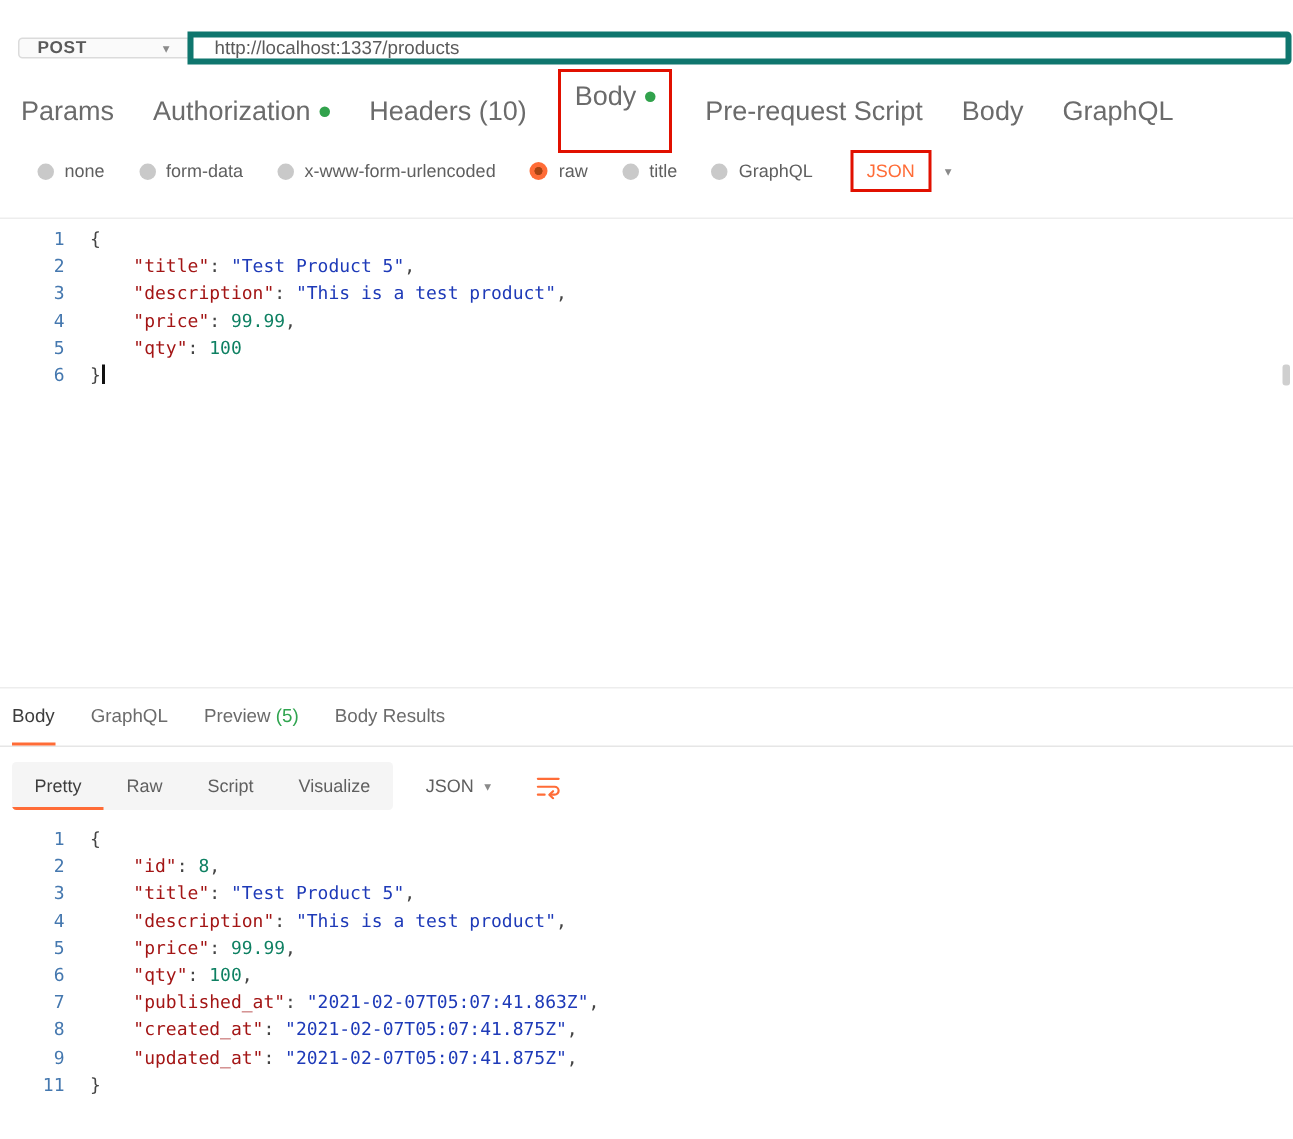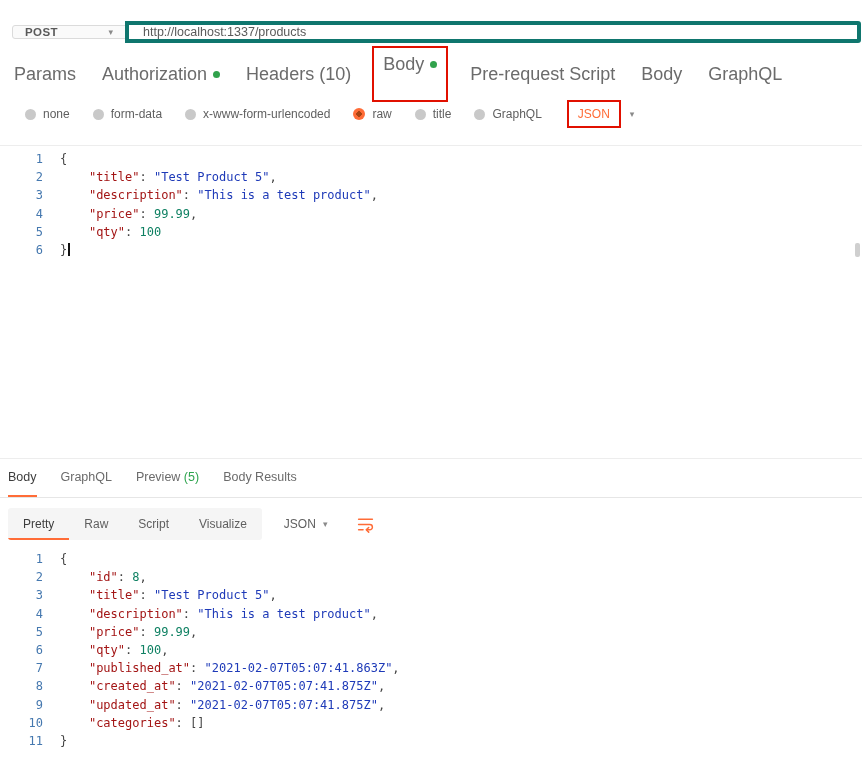--- a/index.html
+++ b/index.html
@@ -171,16 +171,15 @@
   <div id="response-editor-lines">
       <div class="code-line"><span class="line-num">1</span><span class="line-code"><span class="tok-p">{</span></span></div>
       <div class="code-line"><span class="line-num">2</span><span class="line-code"><span class="tok-w">    </span><span class="tok-k">"id"</span><span class="tok-p">: </span><span class="tok-n">8</span><span class="tok-p">,</span></span></div>
       <div class="code-line"><span class="line-num">3</span><span class="line-code"><span class="tok-w">    </span><span class="tok-k">"title"</span><span class="tok-p">: </span><span class="tok-s">"Test Product 5"</span><span class="tok-p">,</span></span></div>
       <div class="code-line"><span class="line-num">4</span><span class="line-code"><span class="tok-w">    </span><span class="tok-k">"description"</span><span class="tok-p">: </span><span class="tok-s">"This is a test product"</span><span class="tok-p">,</span></span></div>
       <div class="code-line"><span class="line-num">5</span><span class="line-code"><span class="tok-w">    </span><span class="tok-k">"price"</span><span class="tok-p">: </span><span class="tok-n">99.99</span><span class="tok-p">,</span></span></div>
       <div class="code-line"><span class="line-num">6</span><span class="line-code"><span class="tok-w">    </span><span class="tok-k">"qty"</span><span class="tok-p">: </span><span class="tok-n">100</span><span class="tok-p">,</span></span></div>
       <div class="code-line"><span class="line-num">7</span><span class="line-code"><span class="tok-w">    </span><span class="tok-k">"published_at"</span><span class="tok-p">: </span><span class="tok-s">"2021-02-07T05:07:41.863Z"</span><span class="tok-p">,</span></span></div>
       <div class="code-line"><span class="line-num">8</span><span class="line-code"><span class="tok-w">    </span><span class="tok-k">"created_at"</span><span class="tok-p">: </span><span class="tok-s">"2021-02-07T05:07:41.875Z"</span><span class="tok-p">,</span></span></div>
       <div class="code-line"><span class="line-num">9</span><span class="line-code"><span class="tok-w">    </span><span class="tok-k">"updated_at"</span><span class="tok-p">: </span><span class="tok-s">"2021-02-07T05:07:41.875Z"</span><span class="tok-p">,</span></span></div>
-      <div class="code-line"><span class="line-num">10</span><span class="line-code"><span class="tok-w">    </span><span class="tok-k">"categories"</span><span class="tok-p">: </span><span class="tok-p">[]</span></span></div>
       <div class="code-line"><span class="line-num">11</span><span class="line-code"><span class="tok-p">}</span></span></div>
     </div>
 </div>
 
 </body></html>

